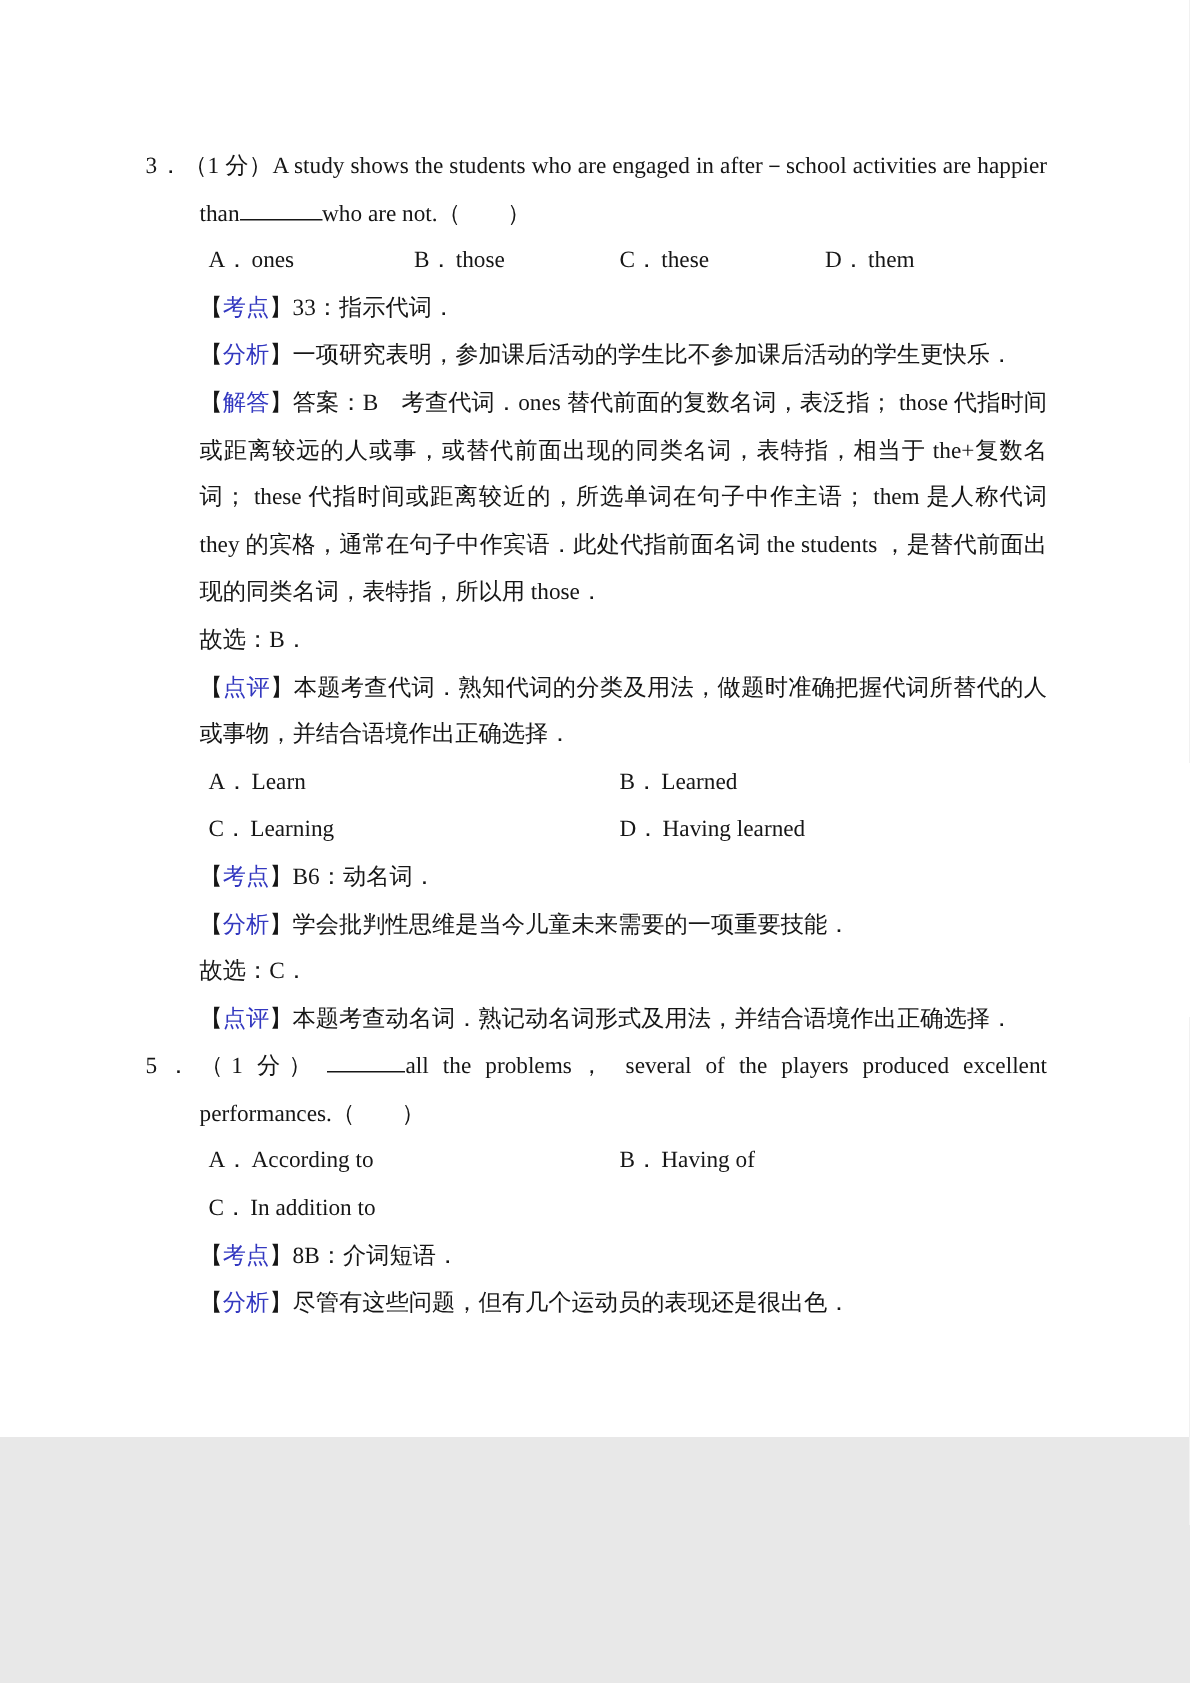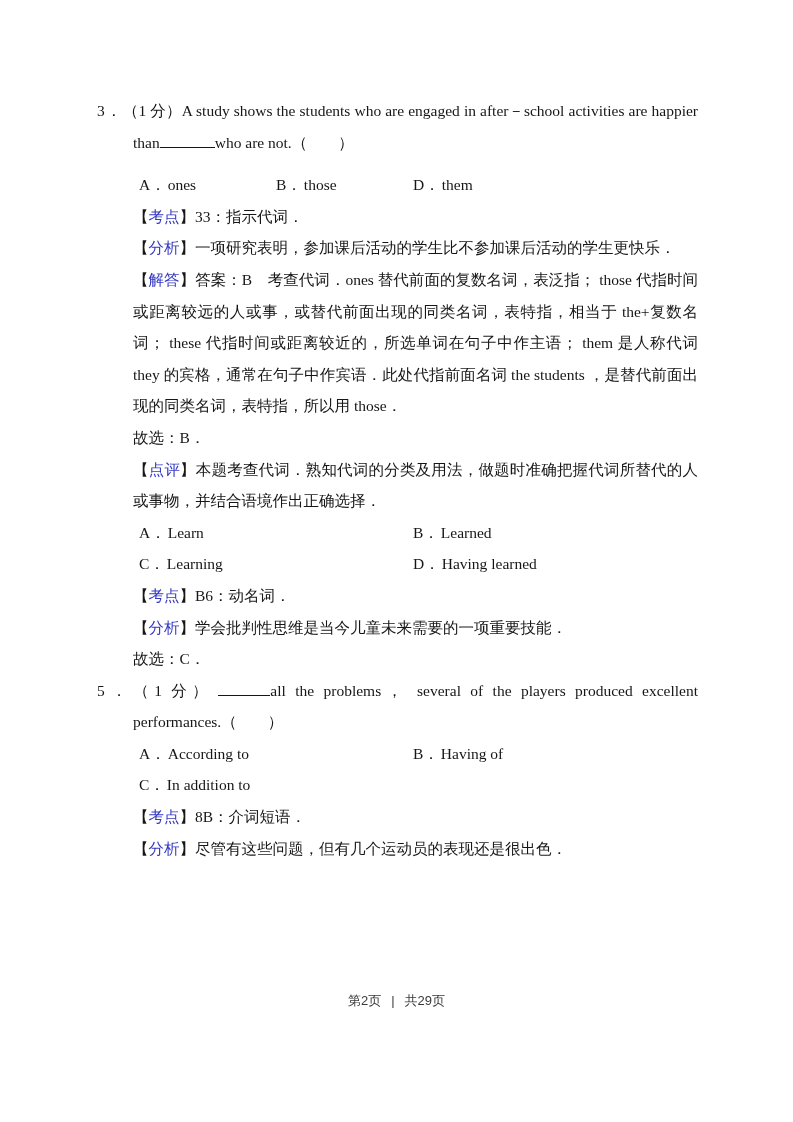--- a/index.html
+++ b/index.html
@@ -1,33 +1,33 @@
 <!DOCTYPE html>
 <html style="--label-blue: #3338c0;"><head>
 <meta charset="utf-8">
 <style>
   html,body{margin:0;padding:0;background:#e8e8e8;}
   .page{
     position:relative;
-    width:793px;height:1122px;
+    width:793px;height:958px;
     margin:0 auto;
     background:#ffffff;
     font-family:"Liberation Serif","DejaVu Serif",serif;
     font-size:15.5px;
     line-height:31.6px;
     color:#161616;
     overflow:hidden;
   }
   .content{position:absolute;left:97px;top:95px;width:601px;}
   .content p{margin:0;text-align:justify;}
   .indent{padding-left:36px;}
   .stem{padding-left:36px;text-indent:-36px;}
   .qnum{letter-spacing:1px;}
   .options{display:grid;padding-left:42px;}
-  .options.four{grid-template-columns:137px 137px 137px 1fr;margin-top:11px;}
+  .options.four{grid-template-columns:137px 137px 137px 1fr;}
   .options.two{grid-template-columns:274px 1fr;}
   .opt{white-space:nowrap;text-align:left;}
   .optkey{margin-right:2px;}
   .blank{
     display:inline-block;
     border-bottom:1px solid #161616;
     height:3px;
     vertical-align:baseline;
   }
   .b55{width:55px;}
@@ -46,37 +46,39 @@
 </head>
 <body>
 
 <div class="page">
   <div class="content">
 
     <p class="stem"><span class="qnum">3．</span><span>（1 分）</span><span>A study shows the students who are engaged in after－school activities are happier than</span><span class="blank b55"></span><span>who are not.（　　）</span></p>
     <div class="options four">
       <span class="opt"><span class="optkey">A．</span><span>ones</span></span>
       <span class="opt"><span class="optkey">B．</span><span>those</span></span>
+      <span class="opt"><span class="optkey">C．</span><span>these</span></span>
       <span class="opt"><span class="optkey">D．</span><span>them</span></span>
     </div>
     <p class="indent"><span class="bracket">【</span><span class="lbl">考点</span><span class="bracket">】</span><span>33：指示代词．</span></p>
     <p class="indent"><span class="bracket">【</span><span class="lbl">分析</span><span class="bracket">】</span><span>一项研究表明，参加课后活动的学生比不参加课后活动的学生更快乐．</span></p>
     <p class="indent"><span class="bracket">【</span><span class="lbl">解答</span><span class="bracket">】</span><span>答案：B　考查代词．ones 替代前面的复数名词，表泛指； those 代指时间或距离较远的人或事，或替代前面出现的同类名词，表特指，相当于 the+复数名词； these 代指时间或距离较近的，所选单词在句子中作主语； them 是人称代词 they 的宾格，通常在句子中作宾语．此处代指前面名词 the students ，是替代前面出现的同类名词，表特指，所以用 those．</span></p>
     <p class="indent">故选：B．</p>
     <p class="indent"><span class="bracket">【</span><span class="lbl">点评</span><span class="bracket">】</span><span>本题考查代词．熟知代词的分类及用法，做题时准确把握代词所替代的人或事物，并结合语境作出正确选择．</span></p>
 
     <div class="options two">
       <span class="opt"><span class="optkey">A．</span><span>Learn</span></span>
       <span class="opt"><span class="optkey">B．</span><span>Learned</span></span>
       <span class="opt"><span class="optkey">C．</span><span>Learning</span></span>
       <span class="opt"><span class="optkey">D．</span><span>Having learned</span></span>
     </div>
     <p class="indent"><span class="bracket">【</span><span class="lbl">考点</span><span class="bracket">】</span><span>B6：动名词．</span></p>
     <p class="indent"><span class="bracket">【</span><span class="lbl">分析</span><span class="bracket">】</span><span>学会批判性思维是当今儿童未来需要的一项重要技能．</span></p>
     <p class="indent">故选：C．</p>
+    <p class="indent"><span class="bracket">【</span><span class="lbl">点评</span><span class="bracket">】</span><span>本题考查动名词．熟记动名词形式及用法，并结合语境作出正确选择．</span></p>
 
     <p class="stem"><span class="qnum">5．</span><span>（1 分）</span><span class="blank b52"></span><span>all the problems， several of the players produced excellent performances.（　　）</span></p>
     <div class="options two">
       <span class="opt"><span class="optkey">A．</span><span>According to</span></span>
       <span class="opt"><span class="optkey">B．</span><span>Having of</span></span>
       <span class="opt"><span class="optkey">C．</span><span>In addition to</span></span>
     </div>
     <p class="indent"><span class="bracket">【</span><span class="lbl">考点</span><span class="bracket">】</span><span>8B：介词短语．</span></p>
     <p class="indent"><span class="bracket">【</span><span class="lbl">分析</span><span class="bracket">】</span><span>尽管有这些问题，但有几个运动员的表现还是很出色．</span></p>
 

